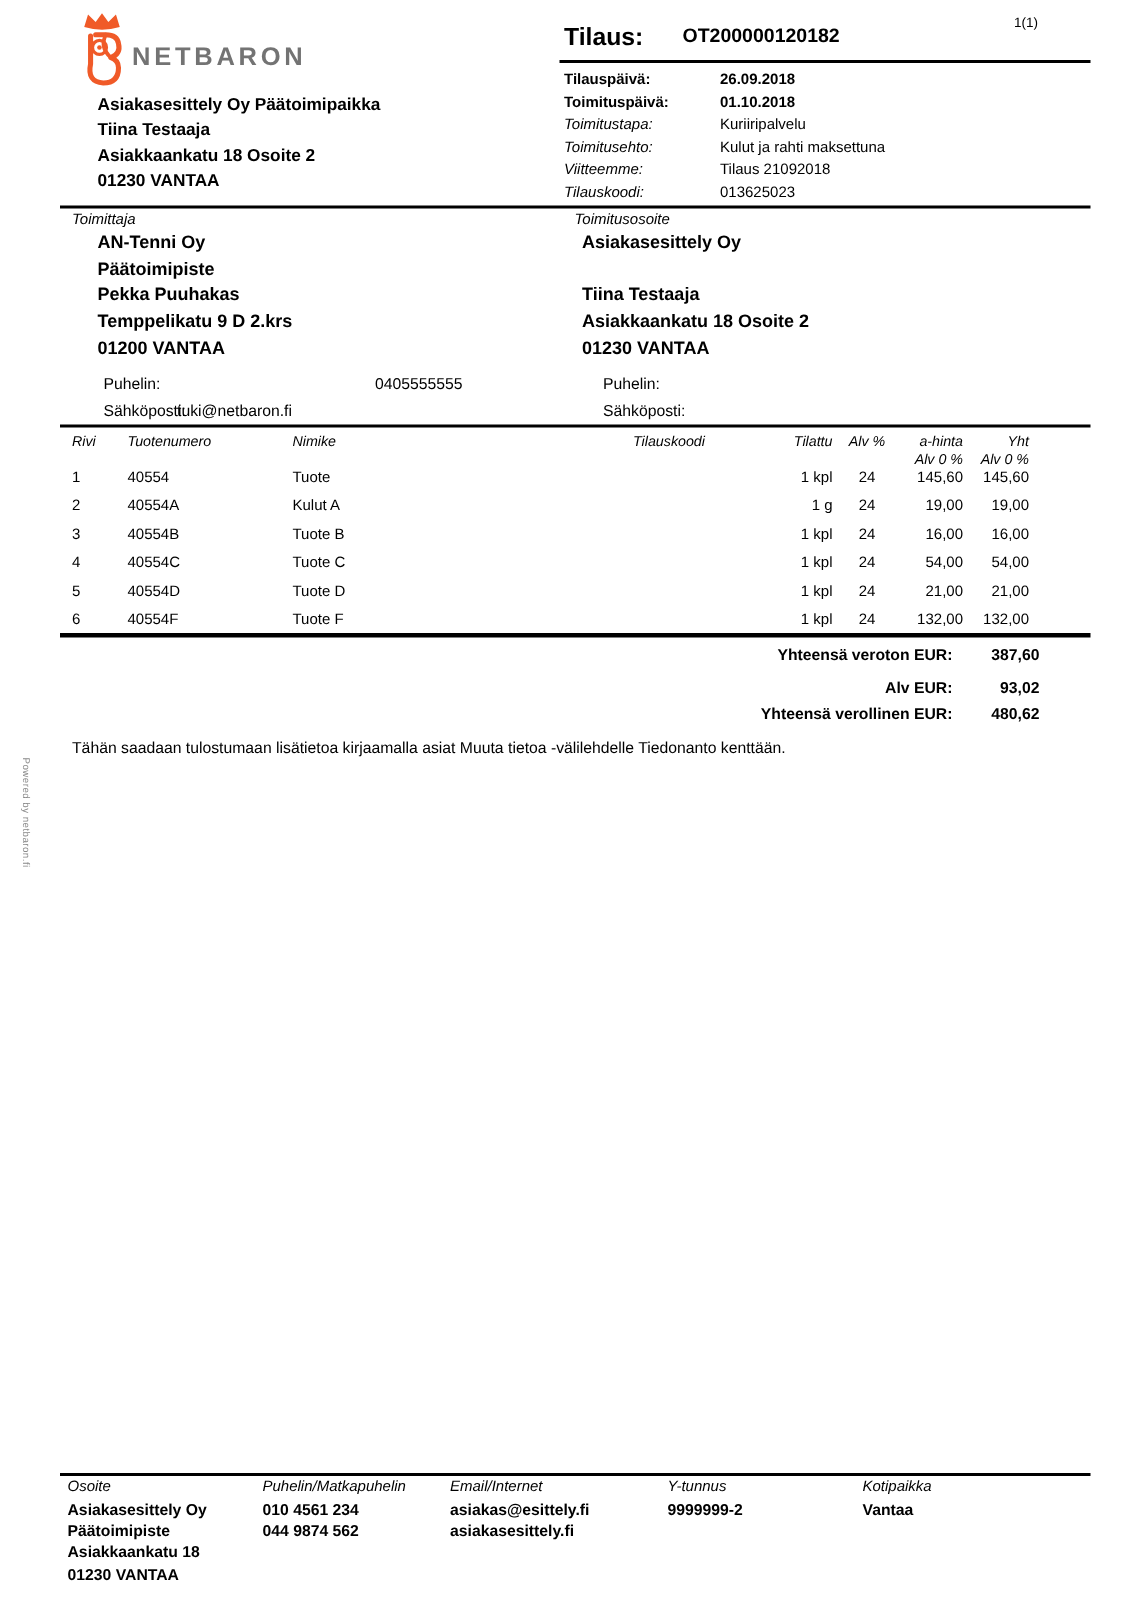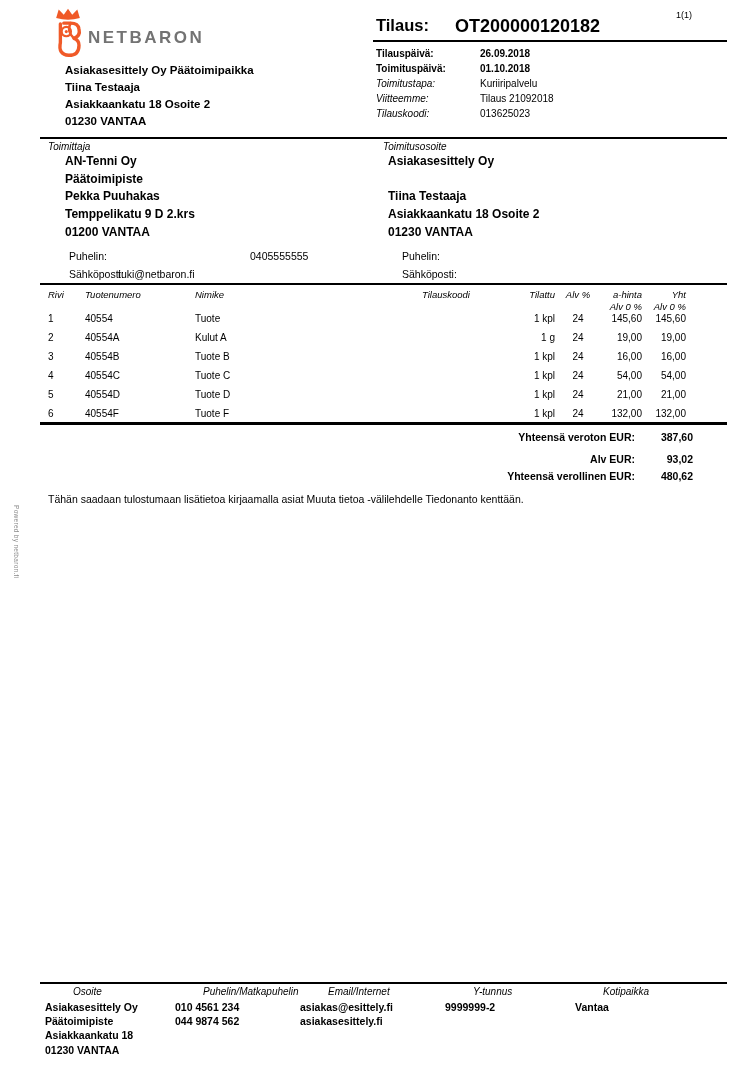--- a/index.html
+++ b/index.html
@@ -9,21 +9,21 @@
     font-family:"Liberation Sans", sans-serif; color:#000; overflow:hidden;
   }
   .hline { position:absolute; background:#000; }
   .abs { position:absolute; }
 
   
   .wordmark { left:88px; top:28px; font-size:17px; font-weight:bold; letter-spacing:2.5px; color:#737373; }
   .sender { left:65px; top:62px; font-size:11.5px; font-weight:bold; line-height:17px; }
   .pagenum { left:676px; top:10px; font-size:9px; }
   .order-title { left:376px; top:16px; font-size:16.5px; font-weight:bold; }
-  .order-number { left:455px; top:16px; font-size:18px; font-weight:bold; }
+  .order-number { left:455px; top:16px; font-size:13px; font-weight:bold; }
 
   .details { left:376px; top:46px; font-size:10px; width:351px; }
   .details .drow { line-height:15px; height:15px; white-space:nowrap; }
   .details .dlabel { display:inline-block; width:104px; }
   .details .drow.b .dlabel, .details .drow.b .dvalue { font-weight:bold; }
   .details .drow.i .dlabel { font-style:italic; }
 
   .section-label { font-size:10px; font-style:italic; }
   .addr { font-size:12px; font-weight:bold; line-height:17.7px; }
   .addr .blank { height:17.7px; }
@@ -38,21 +38,21 @@
 
   .tot-label { position:absolute; font-size:10.5px; font-weight:bold; text-align:right; width:240px; }
   .tot-value { position:absolute; font-size:10.5px; text-align:right; width:60px;font-weight:bold; }
 
   .note { left:48px; top:493px; font-size:10.5px; width:640px; }
   .powered { left:13px; top:505px; font-size:6.5px; color:#8a8a8a;
              writing-mode:vertical-rl; letter-spacing:0.3px; }
 
   
   .fcol { position:absolute; top:986px; }
-  .fcol .flabel { font-size:10px; font-style:italic; margin-bottom:3px;margin-left:28px; }
+  .fcol .flabel { font-size:10px; font-style:italic; margin-bottom:3px; }
   .fcol .fline { font-size:10.5px; font-weight:bold; line-height:14.2px; }
 </style>
 </head>
 <body>
 
 <div class="page">
 
   <div class="abs" style="left:46px; top:6px;">
     <svg width="44" height="58" viewBox="0 0 52 66" aria-hidden="true">
       <path d="M12 13 L15 3 L21 9 L26 2 L31 9 L37 3 L40 13 Q26 17 12 13 Z" fill="#F05A28"></path>
@@ -78,20 +78,23 @@
 
   <div class="abs details">
     <div class="drow b">
       <span class="dlabel">Tilauspäivä:</span><span class="dvalue">26.09.2018</span>
     </div>
     <div class="drow b">
       <span class="dlabel">Toimituspäivä:</span><span class="dvalue">01.10.2018</span>
     </div>
     <div class="drow i">
       <span class="dlabel">Toimitustapa:</span><span class="dvalue">Kuriiripalvelu</span>
+    </div>
+    <div class="drow i">
+      <span class="dlabel">Toimitusehto:</span><span class="dvalue">Kulut ja rahti maksettuna</span>
     </div>
     <div class="drow i">
       <span class="dlabel">Viitteemme:</span><span class="dvalue">Tilaus 21092018</span>
     </div>
     <div class="drow i">
       <span class="dlabel">Tilauskoodi:</span><span class="dvalue">013625023</span>
     </div>
   </div>
 
   <div class="hline" style="left:40px; top:137px; width:687px; height:2px;"></div>

